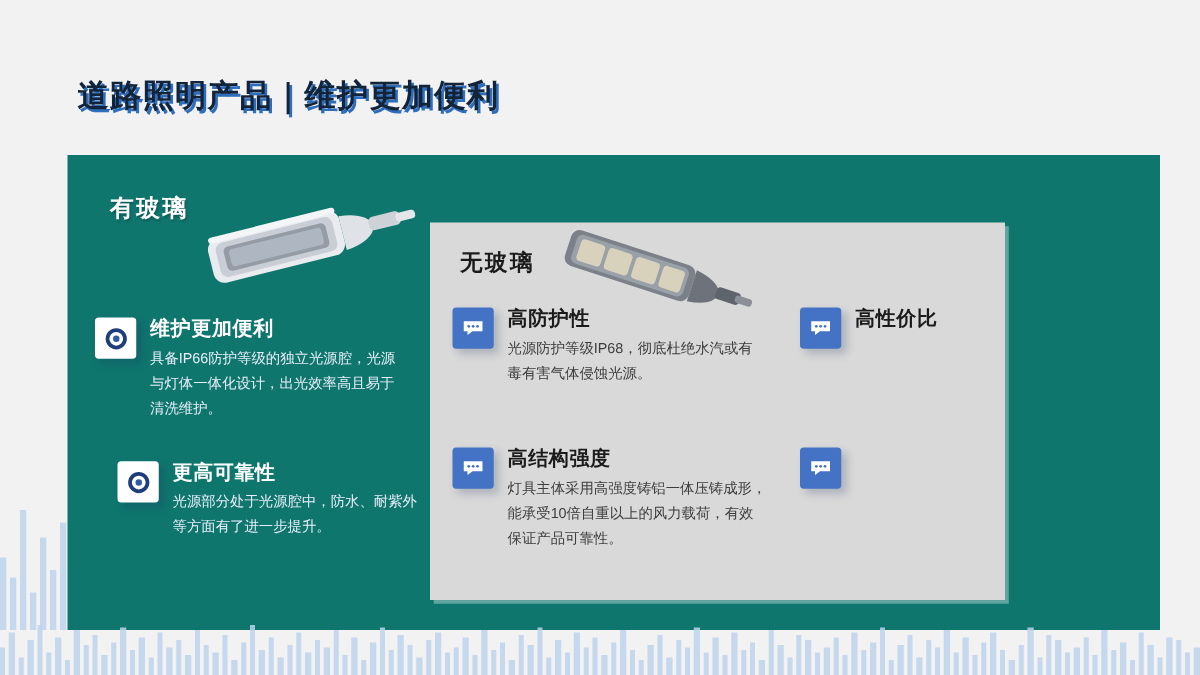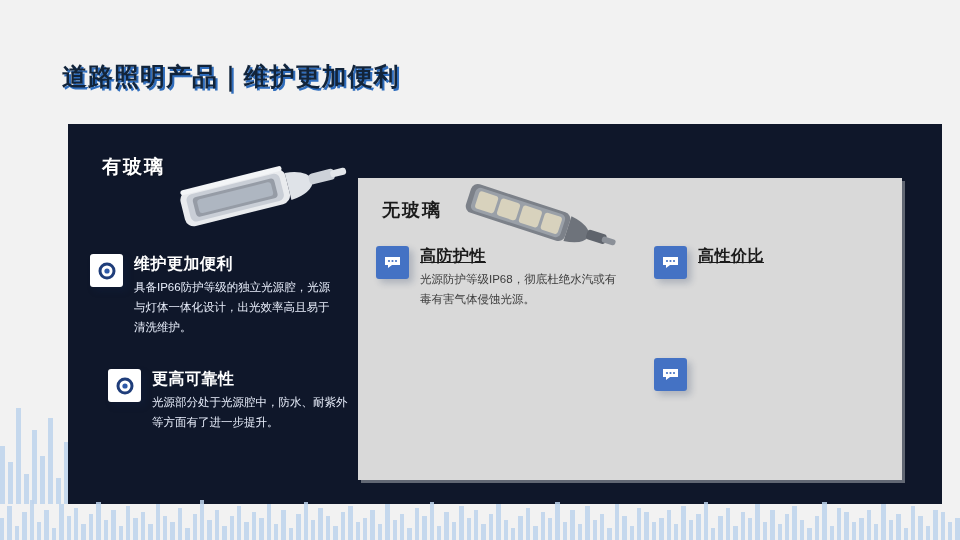--- a/index.html
+++ b/index.html
@@ -23,35 +23,34 @@
     position:absolute;left:62px;top:38px;
     font-size:25px;font-weight:bold;letter-spacing:1px;
     color:#12243a;
     text-shadow:2px 2px 0 #2f6dbd;
     white-space:nowrap;
   }
 
   
   #blue-panel{
     position:absolute;left:54px;top:124px;width:874px;height:380px;
-    background:#0f172a;
-    margin-left:14px;
+    background:#0f766e;
   }
 
   
   #with-glass-label{
     position:absolute;left:34px;top:30px;
     font-size:19px;font-weight:bold;color:#ffffff;letter-spacing:2px;
     text-shadow:1px 1px 2px rgba(0,0,0,.25);
   }
   #lamp-glass{position:absolute;left:95px;top:30px;width:190px;height:80px;}
 
   
   #gray-panel{
-    position:absolute;left:290px;top:54px;width:544px;height:302px;
+    position:absolute;left:290px;top:54px;width:460px;height:302px;
     background:#d9d9d9;
     box-shadow:3px 3px 0 rgba(255,255,255,.35);
   }
   #no-glass-label{
     position:absolute;left:24px;top:20px;
     font-size:18px;font-weight:bold;color:#1b1b1b;letter-spacing:2px;
   }
   #lamp-noglass{position:absolute;left:95px;top:4px;width:170px;height:74px;}
 
   
@@ -62,21 +61,21 @@
     box-shadow:4px 4px 7px rgba(20,40,80,.22);
   }
   .icon-white{background:#ffffff;}
   .icon-blue{background:#4472c4;}
   .feature .body{display:flex;flex-direction:column;}
   .feature .f-title{font-size:16px;font-weight:bold;line-height:1.25;letter-spacing:.5px;}
   .feature .f-desc{font-size:11.5px;line-height:1.75;margin-top:3px;}
 
   .on-blue .f-title{color:#ffffff;}
   .on-blue .f-desc{color:#e8eefb;}
-  .on-gray .f-title{color:#1b1b1b;text-decoration:underline;}
+  .on-gray .f-title{color:#1b1b1b;}
   .on-gray .f-desc{color:#3d3d3d;}
 
   
   #feat-0{left:22px;top:130px;width:250px;}
   #feat-1{left:40px;top:245px;width:250px;}
   
   #feat-2{left:18px;top:68px;width:250px;}
   #feat-3{left:18px;top:180px;width:252px;}
   #feat-4{left:296px;top:68px;width:248px;}
   #feat-5{left:296px;top:180px;width:248px;}
@@ -147,20 +146,34 @@
               <circle cx="8.5" cy="5" r="1.1" fill="#4472c4"></circle>
               <circle cx="12" cy="5" r="1.1" fill="#4472c4"></circle>
             </svg>
         </div>
         <div class="body">
           <div class="f-title">高防护性</div>
           <div class="f-desc">光源防护等级IP68，彻底杜绝水汽或有毒有害气体侵蚀光源。</div>
         </div>
       </div>
 
+      <div class="feature on-gray" id="feat-3">
+        <div class="icon-box icon-blue">
+          <svg width="17" height="13" viewBox="0 0 17 13">
+              <path d="M1 1h15v8H8l-4 3V9H1z" fill="#ffffff"></path>
+              <circle cx="5" cy="5" r="1.1" fill="#4472c4"></circle>
+              <circle cx="8.5" cy="5" r="1.1" fill="#4472c4"></circle>
+              <circle cx="12" cy="5" r="1.1" fill="#4472c4"></circle>
+            </svg>
+        </div>
+        <div class="body">
+          <div class="f-title">高结构强度</div>
+          <div class="f-desc">灯具主体采用高强度铸铝一体压铸成形，能承受10倍自重以上的风力载荷，有效保证产品可靠性。</div>
+        </div>
+      </div>
 
       <div class="feature on-gray" id="feat-4">
         <div class="icon-box icon-blue">
           <svg width="17" height="13" viewBox="0 0 17 13">
               <path d="M1 1h15v8H8l-4 3V9H1z" fill="#ffffff"></path>
               <circle cx="5" cy="5" r="1.1" fill="#4472c4"></circle>
               <circle cx="8.5" cy="5" r="1.1" fill="#4472c4"></circle>
               <circle cx="12" cy="5" r="1.1" fill="#4472c4"></circle>
             </svg>
         </div>

